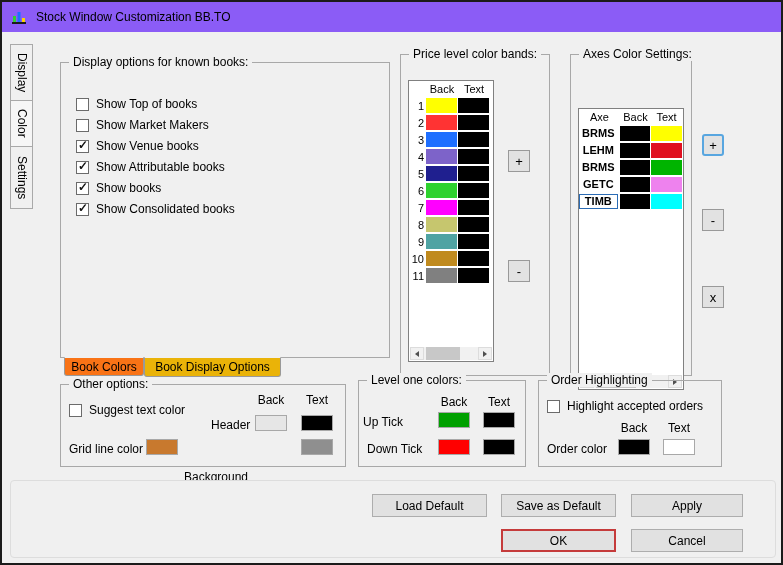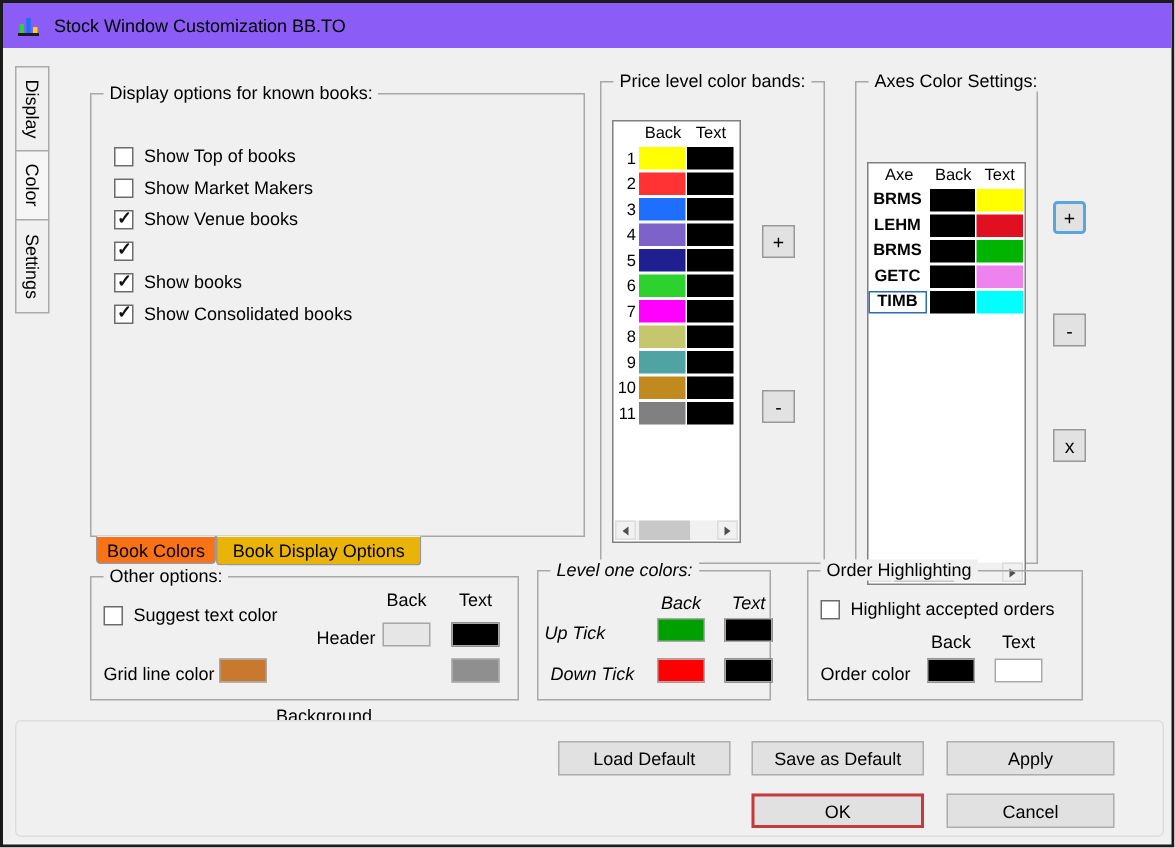--- a/index.html
+++ b/index.html
@@ -20,21 +20,21 @@
   #vtab-display { top:42px; height:57px; }
   #vtab-color   { top:98px; height:47px; }
   #vtab-settings{ top:144px; height:63px; }
   
   .groupbox { position:absolute; border:1px solid #a8a8a8; box-sizing:border-box; }
   .group-label { position:absolute; top:-8px; left:8px; background:#f0f0f0; padding:0 4px; white-space:nowrap; }
   #grp-display { left:58px; top:60px; width:330px; height:296px; }
   #grp-price   { left:398px; top:52px; width:150px; height:322px; }
   #grp-axes    { left:568px; top:52px; width:122px; height:322px; }
   #grp-other   { left:58px; top:382px; width:286px; height:83px; }
-  #grp-level   { left:356px; top:378px; width:156px; height:87px;font-style:italic; }
+  #grp-level   { left:356px; top:378px; width:168px; height:87px; }
   #grp-order   { left:536px; top:378px; width:184px; height:87px; }
   
   .cb-row { display:flex; align-items:center; gap:7px; height:14px; }
   .checkbox { width:13px; height:13px; box-sizing:border-box; border:1px solid #6b6b6b;
     background:#fff; position:relative; flex:none; }
   .checkbox.checked::after { content:"\2713"; position:absolute; left:1px; top:-2px;
     font-size:12px; font-weight:bold; color:#111; line-height:13px; }
   .cb-stack { position:absolute; left:15px; top:34px; display:flex; flex-direction:column; gap:7px; }
   
   .btab { position:absolute; box-sizing:border-box; border:1px solid #999; border-top:1px solid #f0f0f0;
@@ -124,20 +124,21 @@
       <div class="cb-row">
         <span class="checkbox"></span>
         <span>Show Market Makers</span>
       </div>
       <div class="cb-row">
         <span class="checkbox checked"></span>
         <span>Show Venue books</span>
       </div>
       <div class="cb-row">
         <span class="checkbox checked"></span>
+        <span>Show Attributable books</span>
       </div>
       <div class="cb-row">
         <span class="checkbox checked"></span>
         <span>Show books</span>
       </div>
       <div class="cb-row">
         <span class="checkbox checked"></span>
         <span>Show Consolidated books</span>
       </div>
     </div>

